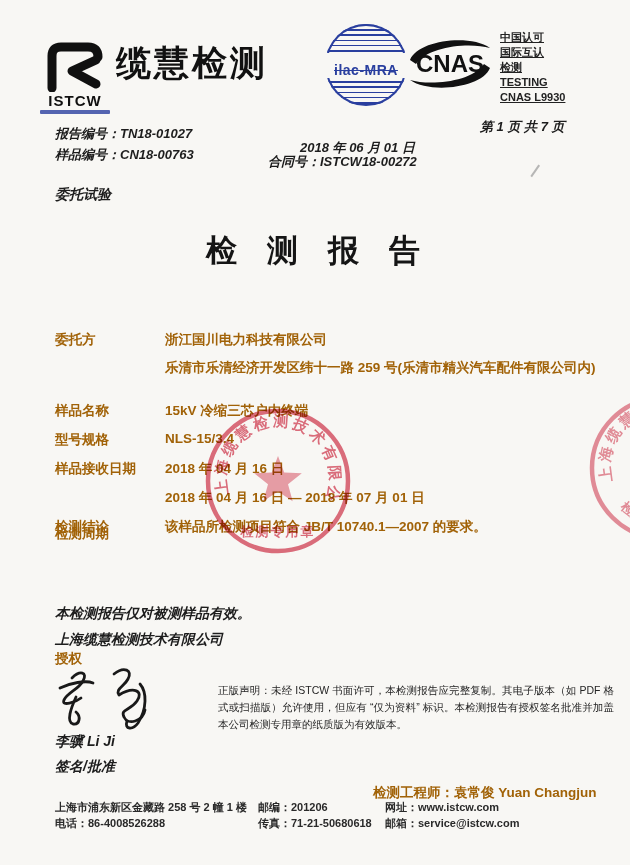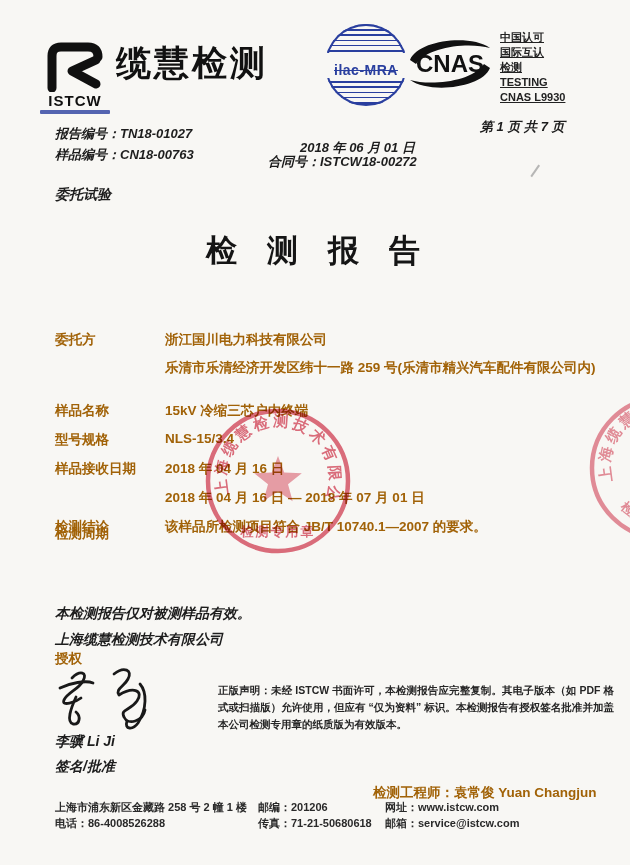--- a/index.html
+++ b/index.html
@@ -22,21 +22,21 @@
   .ilac-text{font-size:14px;font-weight:800;color:#2a3f9f;letter-spacing:.5px;text-decoration:line-through;}
   .cnas-box{left:404px;top:34px;}
   .acc-text{left:500px;top:30px;font-size:11px;font-weight:700;line-height:15px;color:#222;text-decoration:underline;}
   
   .fs13{font-size:13px;}
   .fs14{font-size:14px;}
   .row-label{color:#1a1a1a;}
   .title{left:0;top:230px;width:630px;text-align:center;font-size:31px;font-weight:800;
     letter-spacing:30px;padding-left:26px;box-sizing:border-box;color:#151515;}
   .body-text{font-size:13.5px;font-weight:700;color:#a16207;}
-  .disclaimer{left:218px;top:682px;width:396px;font-size:10.5px;font-weight:700;line-height:1.62;color:#252525;text-align:justify;}
+  .disclaimer{left:218px;top:682px;width:396px;font-size:10.5px;font-weight:400;line-height:1.62;color:#252525;text-align:justify;}
   .footer{font-size:11px;font-weight:700;color:#2a2a2a;}
   
   .stamp{mix-blend-mode:multiply;pointer-events:none;}
   .artifact{left:528px;top:170px;width:14px;height:1.5px;background:#8a8a8a;transform:rotate(-55deg);opacity:.6;}
 </style>
 </head>
 <body>
 
 <div class="page">
 

